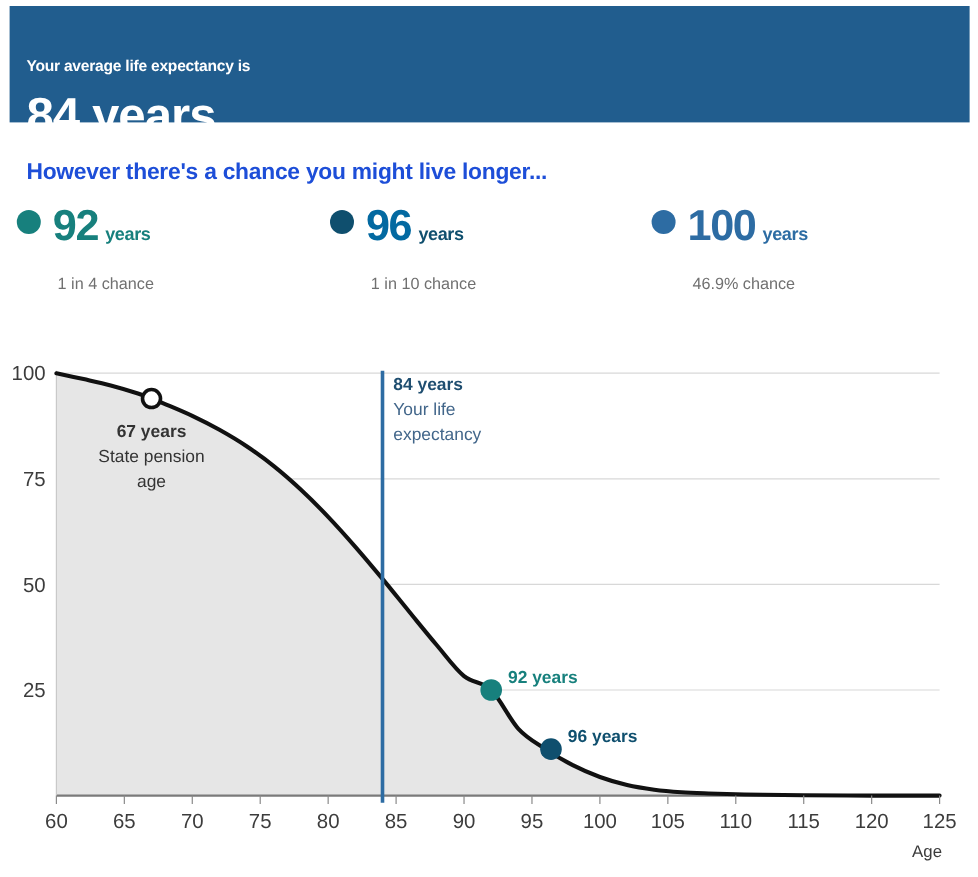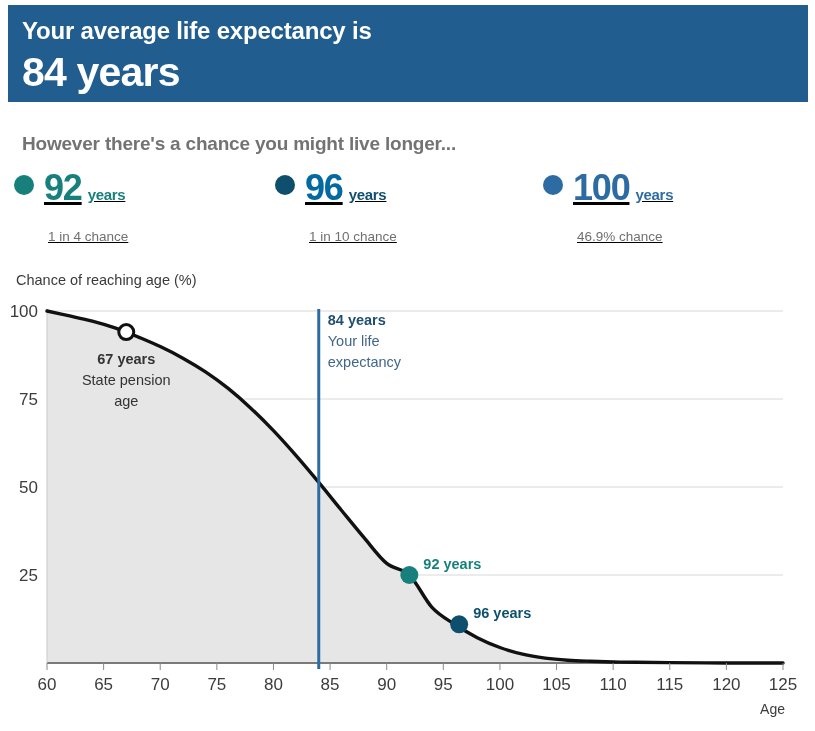--- a/index.html
+++ b/index.html
@@ -21,50 +21,50 @@
     left: 8px;
     top: 5px;
     width: 800px;
     height: 97px;
     background: #215d8e;
     box-sizing: border-box;
     padding: 14px 0 0 14px;
   }
   #header-subtitle {
     color: #ffffff;
-    font-size: 24px;
+    font-size: 13px;
     font-weight: bold;
     letter-spacing: -0.2px;
     line-height: 24px;
+    margin-top: 24px;
   }
   #header-value {
     color: #ffffff;
     font-size: 41px;
     font-weight: bold;
     letter-spacing: -0.8px;
     line-height: 50px;
     margin-top: 4px;
   }
 
   
   #longevity-heading {
     position: absolute;
     left: 22px;
     top: 133px;
     font-size: 19px;
     font-weight: bold;
-    color: #737373;
+    color: #1d4ed8;
     letter-spacing: -0.2px;
   }
 
   
   .stat-block {
     position: absolute;
     top: 170px;
-    text-decoration: underline;
   }
   #stat-block-0 { left: 14px; }
   #stat-block-1 { left: 275px; }
   #stat-block-2 { left: 543px; }
 
   .stat-row {
     display: flex;
     align-items: baseline;
     height: 36px;
   }
@@ -173,21 +173,20 @@
 <div class="stat-block" id="stat-block-2">
   <div class="stat-row">
     <span class="stat-dot" style="background:#2d6ca3"></span>
     <span class="stat-age" style="color:#2d6ca3">100</span>
     <span class="stat-years" style="color:#2d6ca3">years</span>
   </div>
   <div class="stat-chance">46.9% chance</div>
 </div>
 
 <div id="chart-region">
-  <div id="y-axis-title">Chance of reaching age (%)</div>
   <svg id="chart-svg" width="815" height="459">
     <g id="gridlines">
         <line x1="47" x2="783" y1="303" y2="303" stroke="#d8d8d8" stroke-width="1"></line>
         <line x1="47" x2="783" y1="215" y2="215" stroke="#d8d8d8" stroke-width="1"></line>
         <line x1="47" x2="783" y1="127" y2="127" stroke="#d8d8d8" stroke-width="1"></line>
         <line x1="47" x2="783" y1="39" y2="39" stroke="#d8d8d8" stroke-width="1"></line>
       </g>
     <path id="area-fill" d="M47,39 C50.774358974358975,39.821333333333335 62.0974358974359,42.22666666666666 69.64615384615385,43.928 C77.1948717948718,45.629333333333335 84.74358974358975,47.21333333333337 92.2923076923077,49.20800000000003 C99.84102564102565,51.20266666666669 109.27692307692308,54.07733333333329 114.93846153846154,55.89599999999996 C120.6,57.71466666666662 122.48717948717949,58.653333333333336 126.26153846153846,60.120000000000005 C130.03589743589745,61.58666666666667 131.92307692307693,62.29066666666663 137.5846153846154,64.69599999999997 C143.24615384615387,67.1013333333333 152.68205128205128,70.97333333333334 160.23076923076923,74.55200000000002 C167.77948717948718,78.1306666666667 175.32820512820513,81.94400000000002 182.87692307692308,86.168 C190.42564102564103,90.392 197.97435897435898,94.85066666666663 205.52307692307693,99.89599999999996 C213.07179487179488,104.94133333333329 220.62051282051283,110.39733333333334 228.16923076923078,116.44 C235.71794871794873,122.48266666666666 243.26666666666668,129.11199999999997 250.81538461538463,136.15199999999996 C258.36410256410255,143.19199999999995 265.91282051282053,150.75999999999996 273.46153846153845,158.67999999999998 C281.0102564102564,166.6 288.5589743589744,175.04800000000003 296.10769230769233,183.67200000000003 C303.65641025641025,192.29600000000002 311.2051282051282,201.33066666666667 318.75384615384615,210.424 C326.30256410256413,219.51733333333334 333.85128205128206,229.02133333333333 341.40000000000003,238.232 C348.948717948718,247.44266666666667 356.49743589743593,256.8293333333333 364.04615384615386,265.688 C371.5948717948718,274.5466666666667 379.1435897435898,285.16533333333336 386.69230769230774,291.384 C394.24102564102566,297.60266666666666 401.78974358974364,295.6666666666667 409.33846153846156,303 C416.8871794871795,310.3333333333333 424.43589743589746,327.1706666666667 431.9846153846154,335.384 C439.5333333333333,343.5973333333333 447.08205128205134,347.2346666666666 454.63076923076926,352.28 C462.1794871794872,357.32533333333333 469.7282051282051,361.784 477.2769230769231,365.656 C484.82564102564106,369.528 492.374358974359,372.75466666666665 499.92307692307696,375.512 C507.47179487179494,378.26933333333335 515.0205128205129,380.44 522.5692307692308,382.2 C530.1179487179487,383.96 537.6666666666667,385.07466666666664 545.2153846153847,386.072 C552.7641025641026,387.06933333333336 560.3128205128206,387.656 567.8615384615385,388.184 C575.4102564102565,388.71200000000005 582.9589743589744,388.94666666666666 590.5076923076923,389.24 C598.0564102564102,389.53333333333336 605.6051282051283,389.76800000000003 613.1538461538462,389.944 C620.7025641025641,390.12 626.3641025641026,390.1786666666667 635.8000000000001,390.296 C645.2358974358975,390.4133333333333 654.6717948717949,390.53066666666666 669.7692307692307,390.648 C684.8666666666666,390.7653333333334 707.5128205128206,390.9413333333333 726.3846153846155,391 C745.2564102564104,391.0586666666667 773.5641025641025,391 783,391 L783,391 L47,391 Z" fill="#e6e6e6"></path>
     <g id="axis-lines">
         <line x1="47" x2="783" y1="391" y2="391" stroke="#7a7a7a" stroke-width="2"></line>

